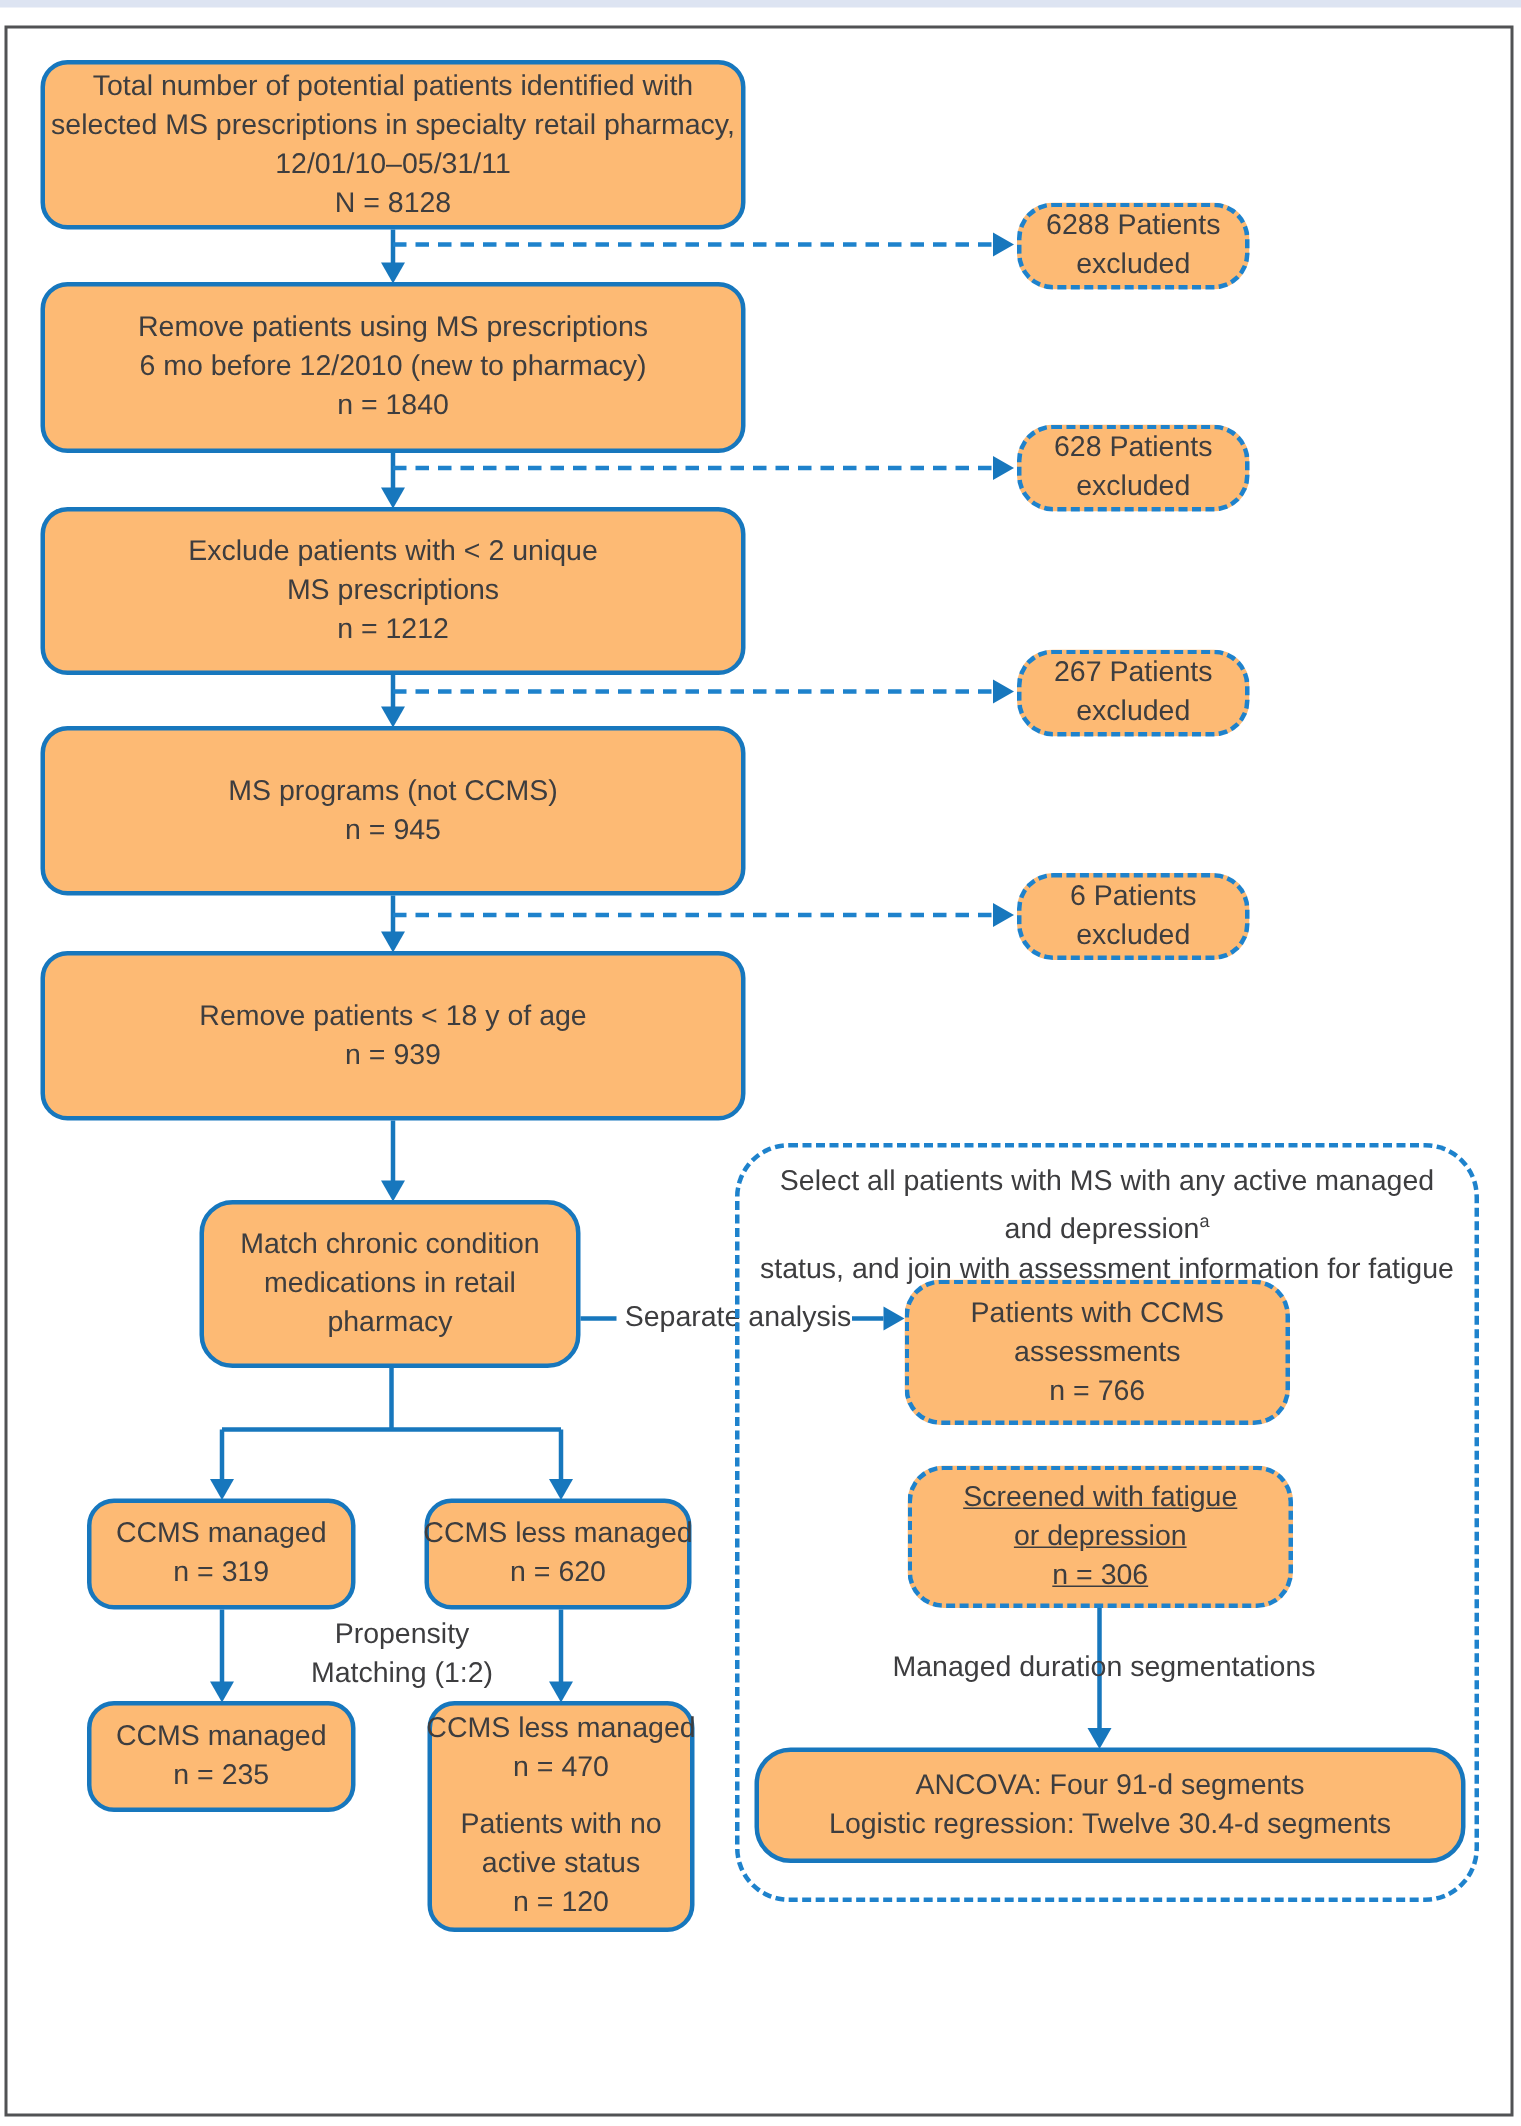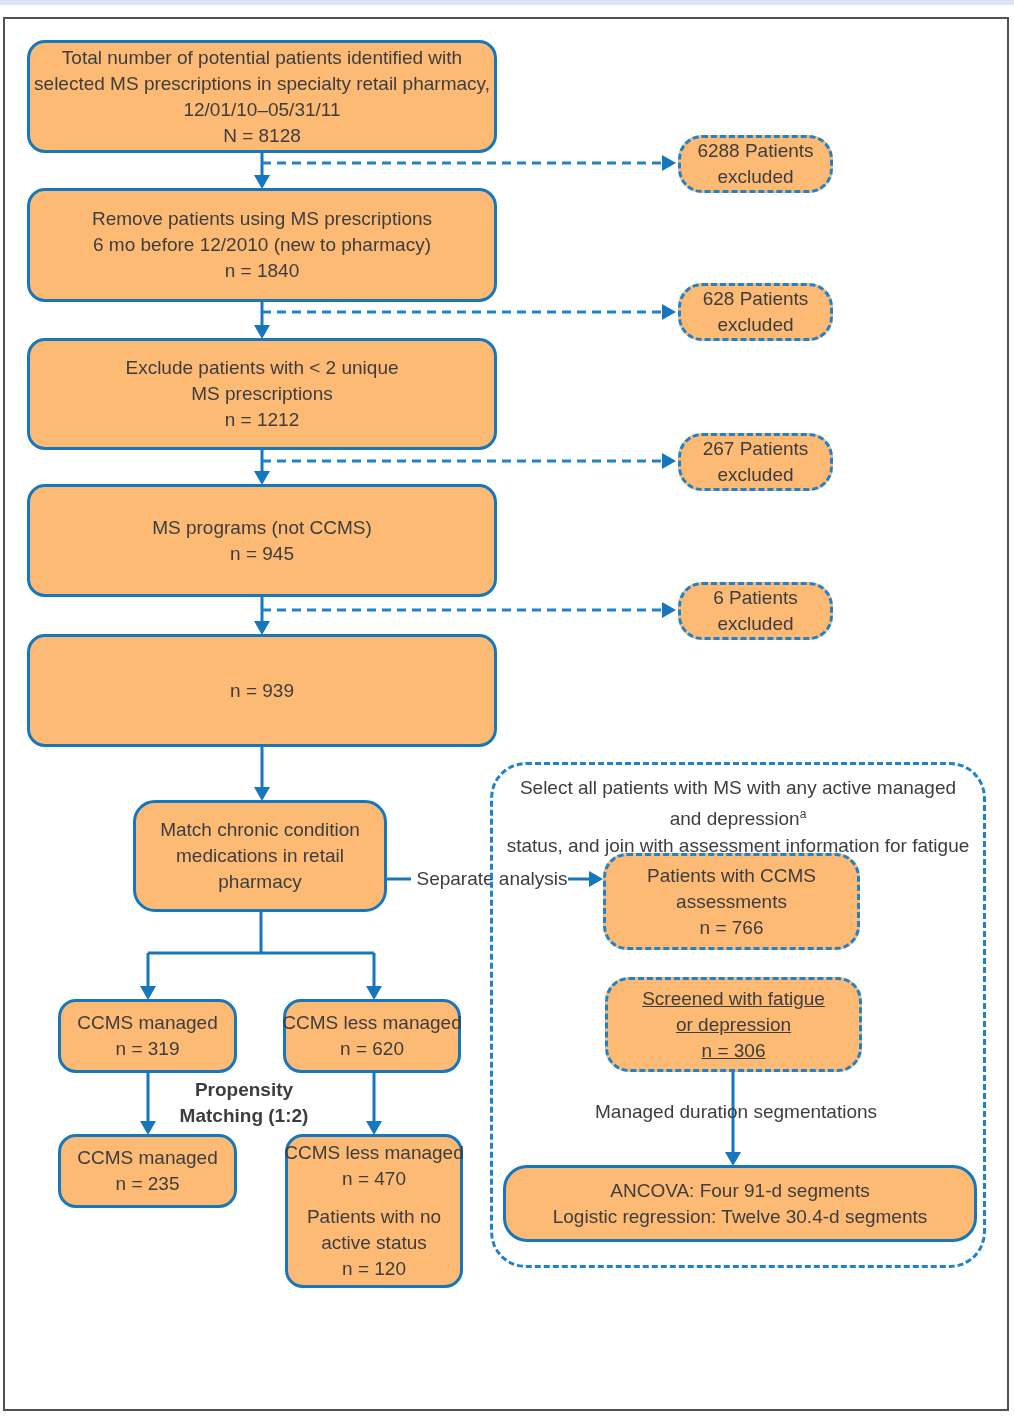--- a/index.html
+++ b/index.html
@@ -46,21 +46,21 @@
     text-align:center;font-size:19px;line-height:27px;
   }
   .panel-heading sup{font-size:12px;}
   .inner1{left:603px;top:853px;width:257px;height:97px;border-radius:22px;}
   .inner2{left:605px;top:977px;width:257px;height:95px;border-radius:22px;text-decoration:underline;}
   .ancova{left:503px;top:1165px;width:474px;height:77px;border-radius:24px;}
   .float-label{
     position:absolute;text-align:center;font-size:19px;line-height:26px;white-space:nowrap;
   }
   .lbl-separate{left:412px;top:866px;width:160px;}
-  .lbl-propensity{left:164px;top:1077px;width:160px;font-weight:bold;}
+  .lbl-propensity{left:188px;top:1077px;width:160px;}
   .lbl-managed{left:595px;top:1099px;width:276px;}
 </style>
 </head>
 <body>
 
 <div class="page">
   <div class="topbar"></div>
   <div class="frame"></div>
 
   <svg class="connectors" viewBox="0 0 1014 1417" xmlns="http://www.w3.org/2000/svg">
@@ -119,20 +119,21 @@
   <div class="box b3">
     <div class="ln">Exclude patients with &lt; 2 unique</div>
     <div class="ln">MS prescriptions</div>
     <div class="ln">n = 1212</div>
   </div>
   <div class="box b4">
     <div class="ln">MS programs (not CCMS)</div>
     <div class="ln">n = 945</div>
   </div>
   <div class="box b5">
+    <div class="ln">Remove patients &lt; 18 y of age</div>
     <div class="ln">n = 939</div>
   </div>
   <div class="box b6">
     <div class="ln">Match chronic condition</div>
     <div class="ln">medications in retail</div>
     <div class="ln">pharmacy</div>
   </div>
 
   <div class="box dashed ex1">
     <div class="ln">6288 Patients</div>

